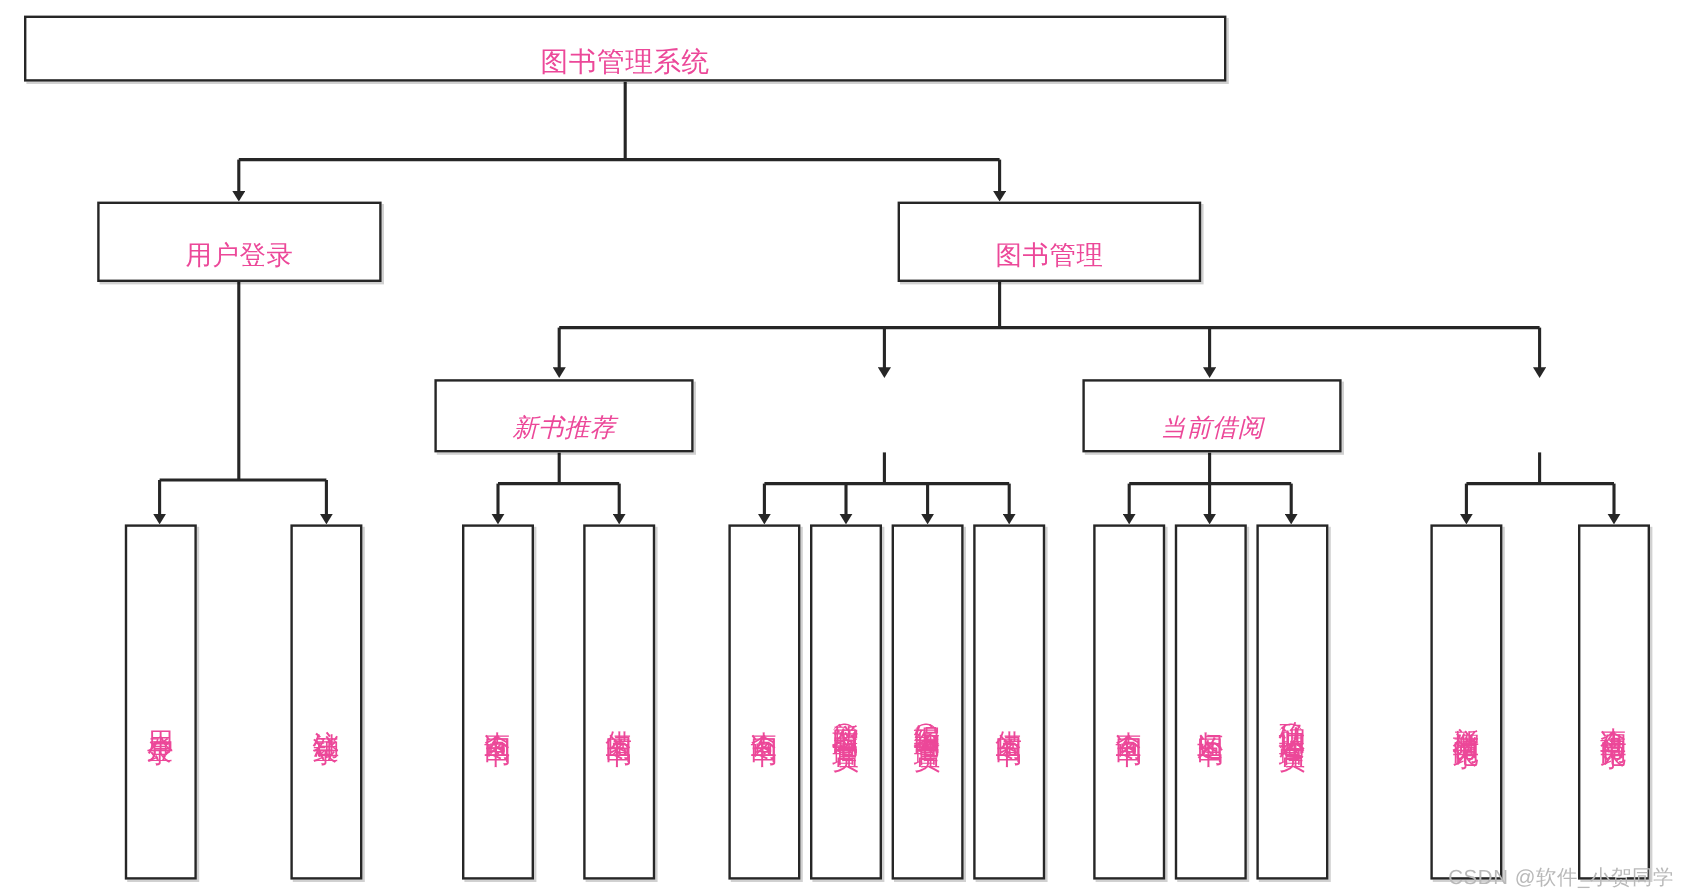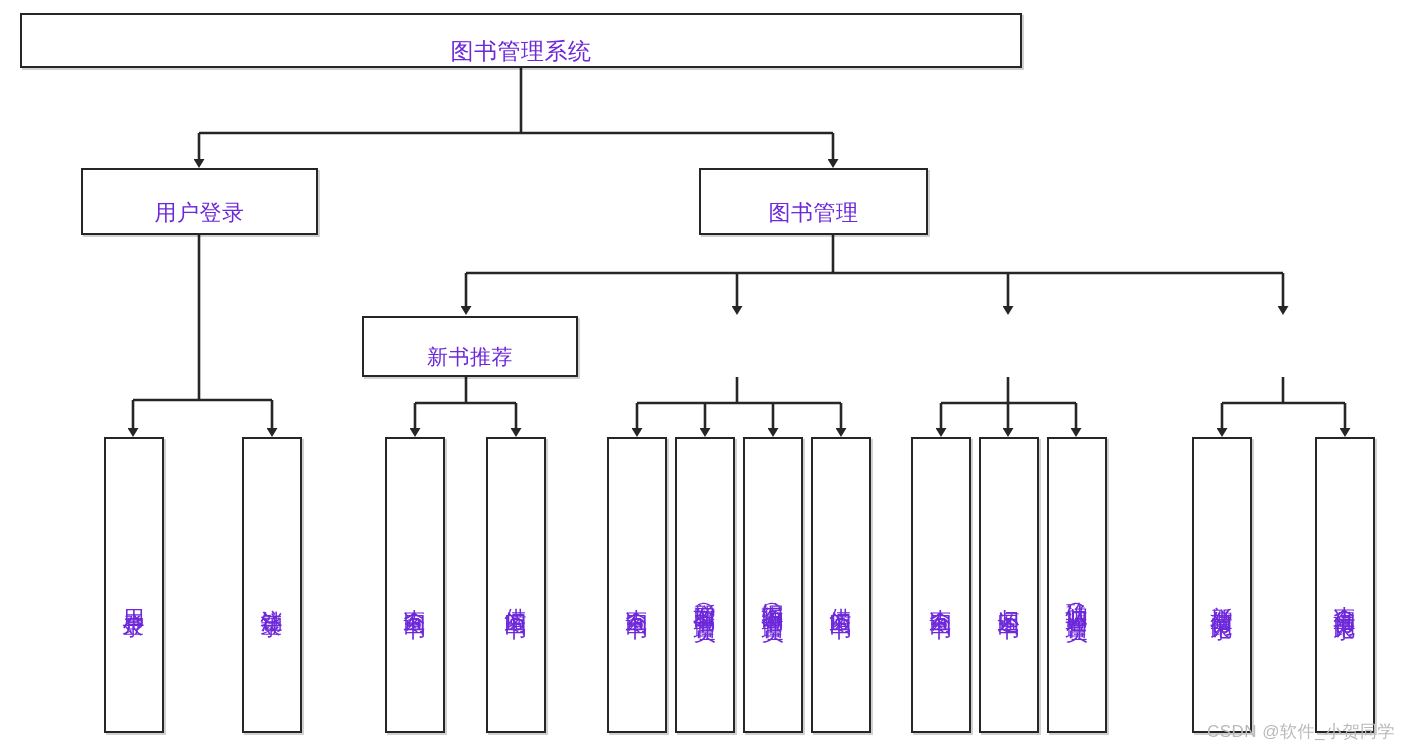--- a/index.html
+++ b/index.html
@@ -34,30 +34,30 @@
     box-sizing: border-box;
     background: #ffffff;
     border: 2px solid #262626;
     box-shadow: 2px 2px 0 rgba(0,0,0,0.18);
     display: flex;
     align-items: center;
     justify-content: center;
     overflow: hidden;
   }
   .node-label {
-    color: #6d28d9;
+    color: #ec4899;
     line-height: 1.15;
     white-space: nowrap;
     text-align: center;
     letter-spacing: 0.5px;
     margin-top: 22px;
   }
   .level-0 .node-label { font-size: 23px; }
   .level-1 .node-label { font-size: 22px; }
-  .level-2 .node-label { font-size: 21px; }
+  .level-2 .node-label { font-size: 21px; font-style: italic; }
   .level-3 {
     align-items: flex-start;
     justify-content: center;
     padding-top: 2px;
   }
   .level-3 .node-label {
     font-size: 22px;
     writing-mode: vertical-rl;
     text-orientation: upright;
     letter-spacing: 3px;
@@ -142,29 +142,32 @@
   </svg>
 
   <div class="node-box level-0" style="left:20px; top:13px; width:1002px; height:55px;">
     <span class="node-label">图书管理系统</span>
   </div>
 
   <div class="node-box level-1" style="left:81px; top:168px; width:237px; height:67px;">
     <span class="node-label">用户登录</span>
   </div>
 
-  <div class="node-box level-1" style="left:699px; top:168px; width:229px; height:67px;">
+  <div class="node-box level-1" style="left:748px; top:168px; width:253px; height:67px;">
     <span class="node-label">图书管理</span>
   </div>
 
   <div class="node-box level-2" style="left:362px; top:316px; width:216px; height:61px;">
     <span class="node-label">新书推荐</span>
   </div>
 
 
+  <div class="node-box level-2" style="left:902px; top:316px; width:216px; height:61px;">
+    <span class="node-label">当前借阅</span>
+  </div>
 
 
   <div class="node-box level-3" style="left:104px; top:437px; width:60px; height:296px;">
     <div class="leaf-inner">
       <span class="node-label">用户登录</span>
     </div>
   </div>
 
   <div class="node-box level-3" style="left:242px; top:437px; width:60px; height:296px;">
     <div class="leaf-inner">

